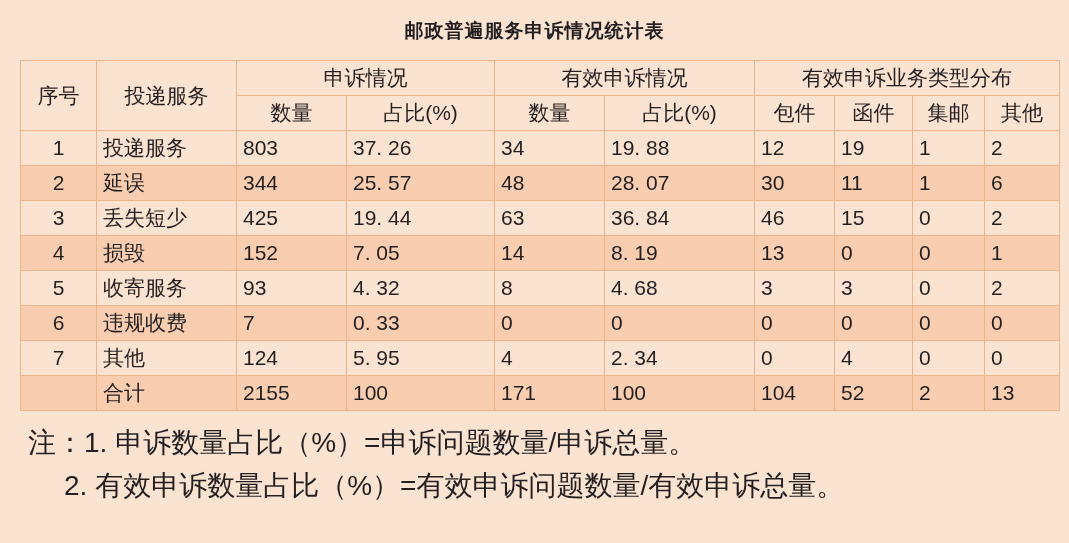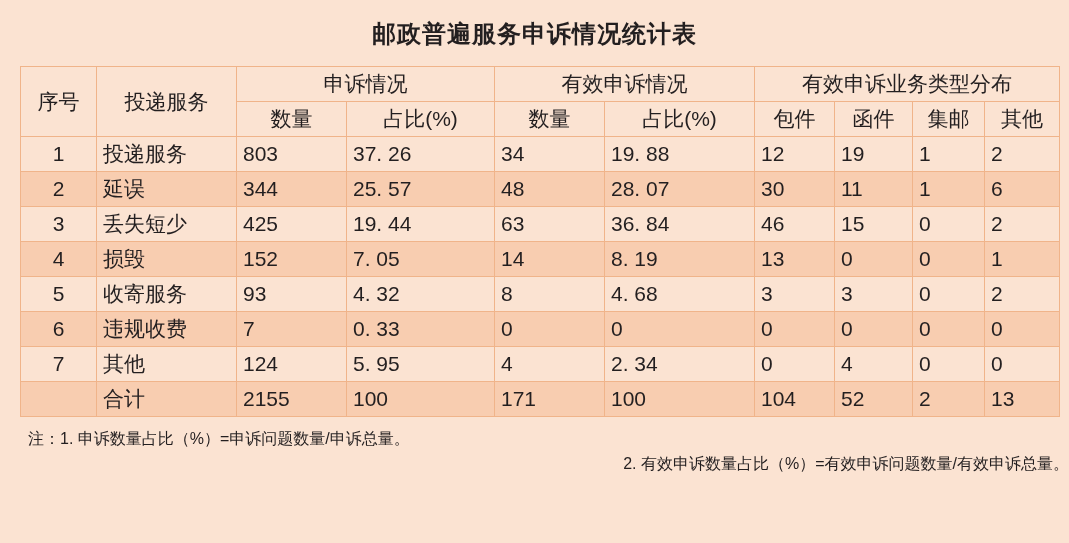--- a/index.html
+++ b/index.html
@@ -15,21 +15,21 @@
   }
   .page {
     position: relative;
     width: 1069px;
     height: 543px;
     background: #fbe3d2;
     box-sizing: border-box;
   }
   .title {
     text-align: center;
-    font-size: 24px;
+    font-size: 19px;
     font-weight: bold;
     color: #231f20;
     padding-top: 18px;
     padding-bottom: 14px;
     letter-spacing: 1px;
   }
   table.stat {
     border-collapse: collapse;
     width: 1029px;
     margin: 2px 20px;
@@ -67,27 +67,27 @@
   .col-issue { width: 140px; }
   .col-cnt1 { width: 110px; }
   .col-pct1 { width: 148px; }
   .col-cnt2 { width: 110px; }
   .col-pct2 { width: 150px; }
   .col-bao { width: 80px; }
   .col-han { width: 78px; }
   .col-ji { width: 72px; }
   .col-qi { width: 75px; }
   .notes {
-    margin: 10px 0 0 28px;
-    font-size: 16px;
+    margin: 10px 8px 0 28px;
+    font-size: 28px;
     color: #231f20;
     line-height: 1.55;
   }
   .note-line { white-space: nowrap; }
-  .note-indent { padding-left: 36px; text-align: right; }
+  .note-indent { padding-left: 36px; }
 </style>
 </head>
 <body>
 
 <div class="page">
 
   <div class="title">邮政普遍服务申诉情况统计表</div>
 
   <table class="stat">
     <colgroup>

